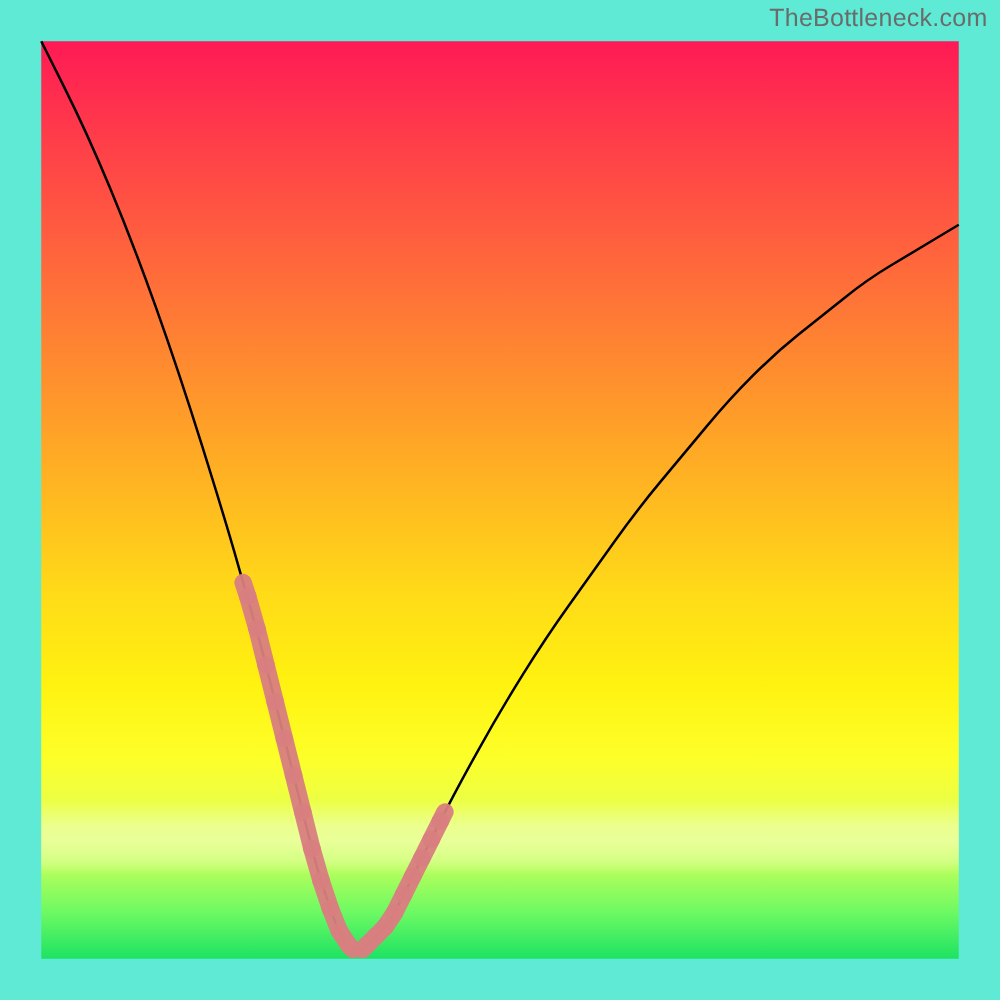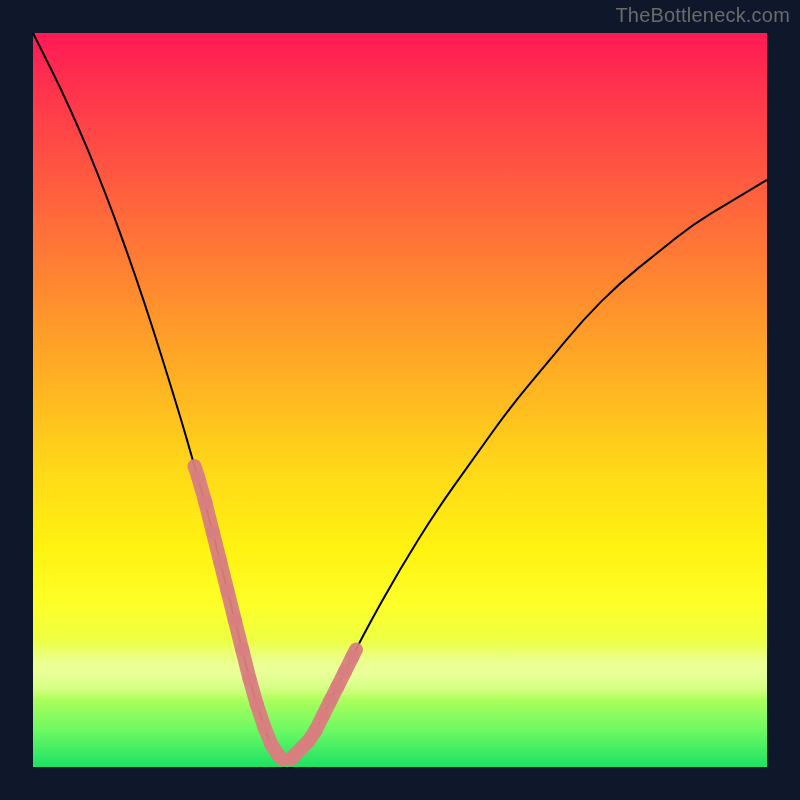--- a/index.html
+++ b/index.html
@@ -10,21 +10,21 @@
     background: #000000;
     overflow: hidden;
     font-family: Arial, Helvetica, sans-serif;
   }
   .frame {
     position: absolute;
     left: 0;
     top: 0;
     width: 800px;
     height: 800px;
-    background: #0f172a;
+    background: #5eead4;
   }
   .plot-area {
     position: absolute;
     left: 33px;
     top: 33px;
     width: 734px;
     height: 734px;
     
     background: linear-gradient(
       to bottom,

